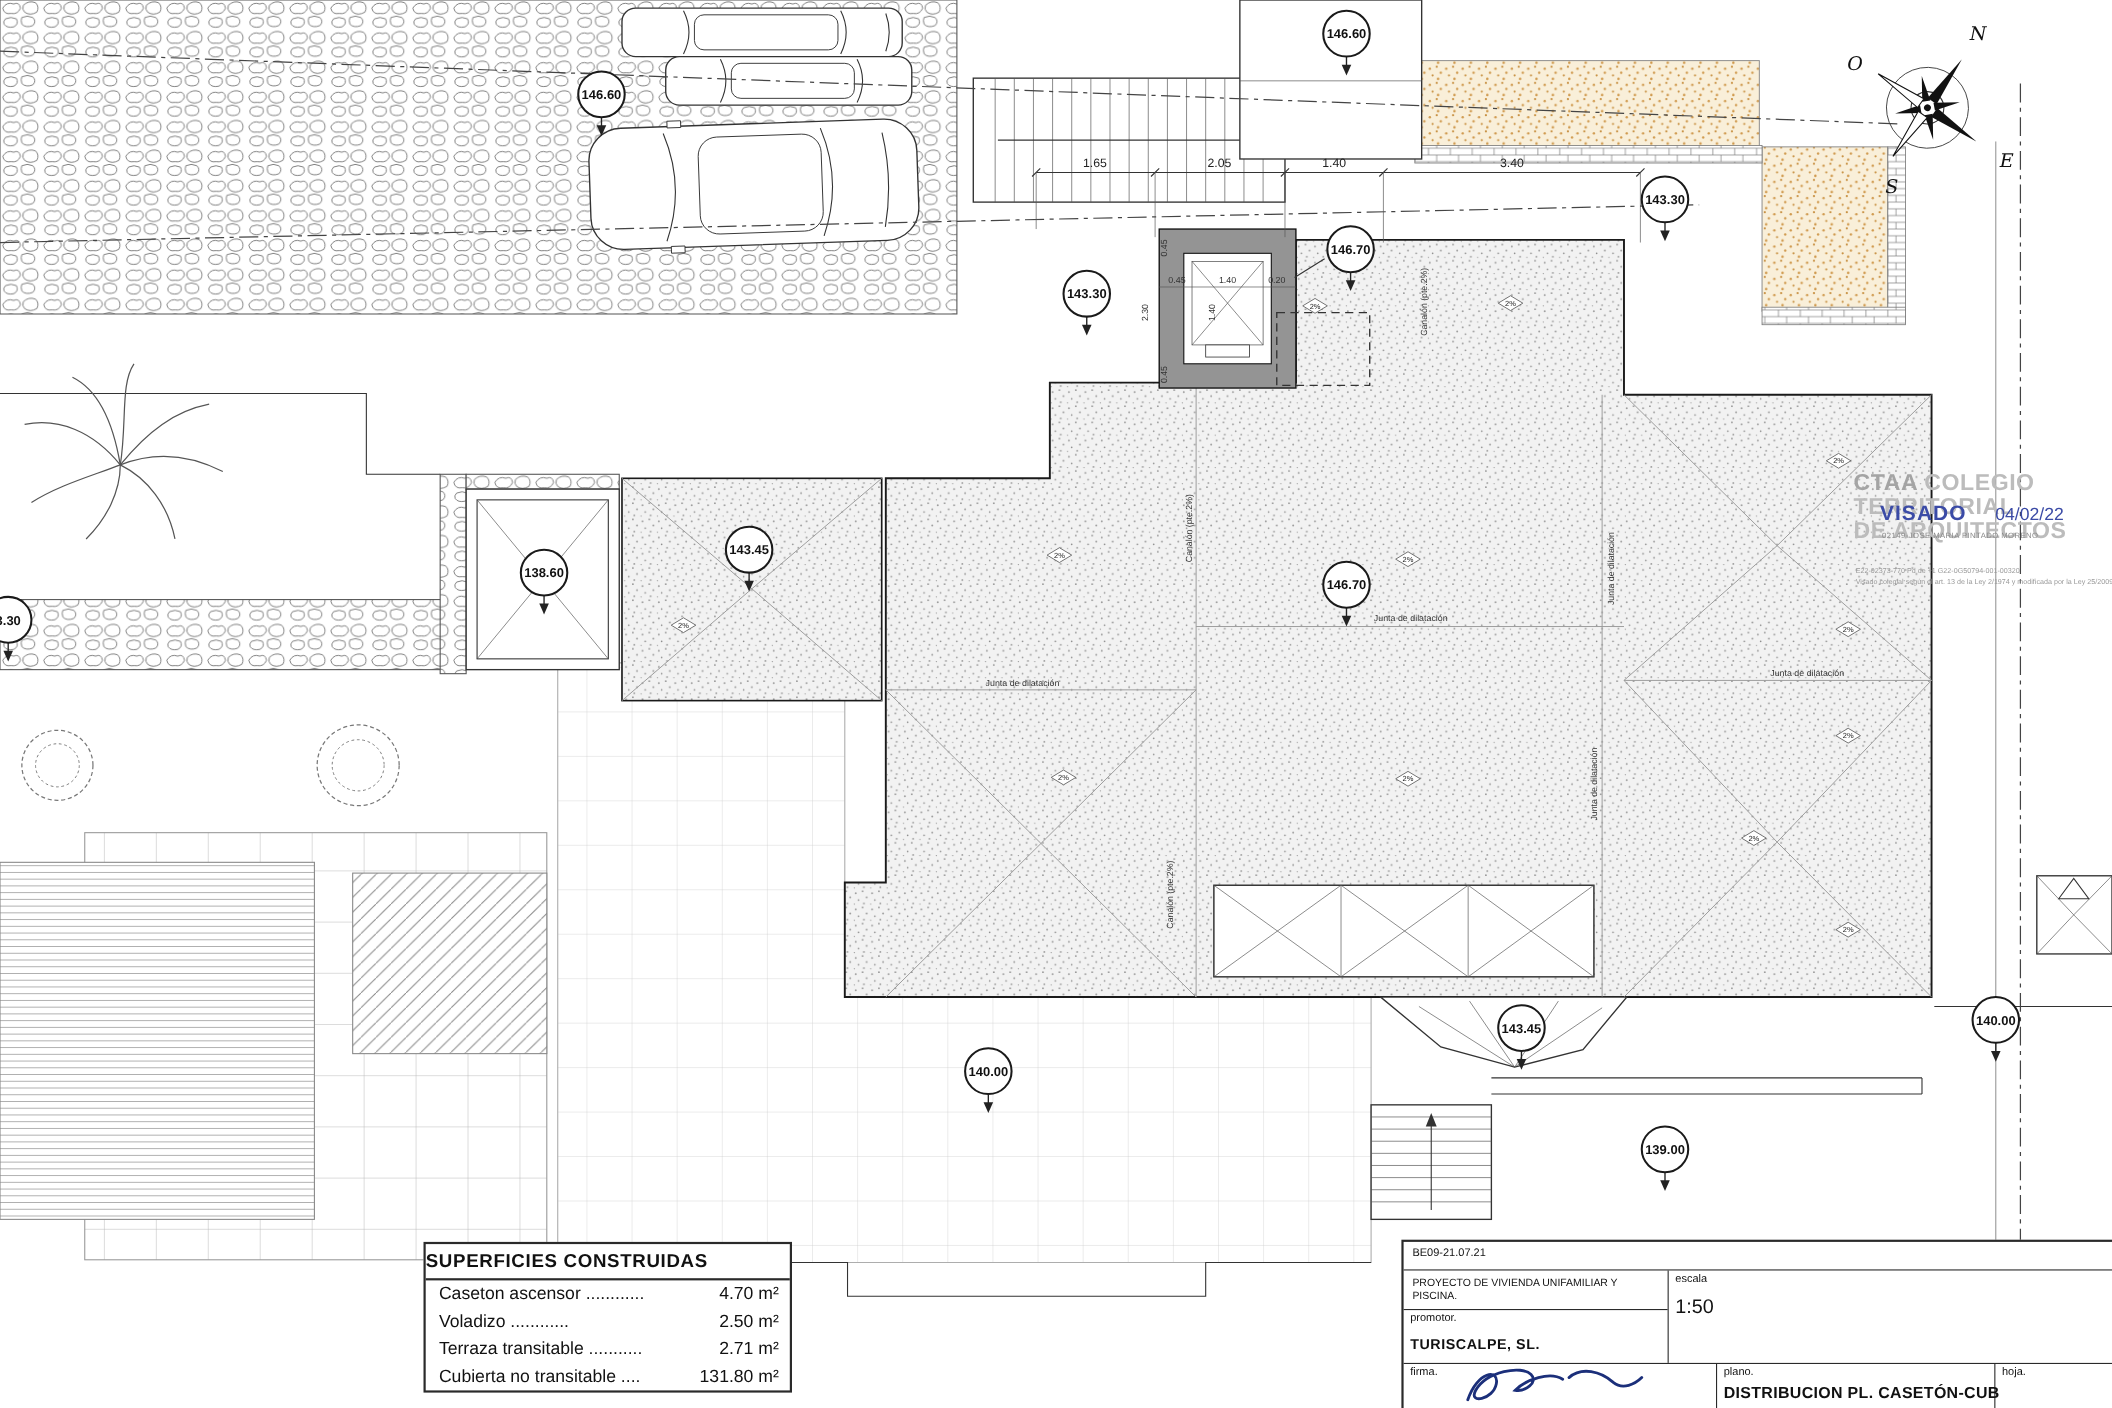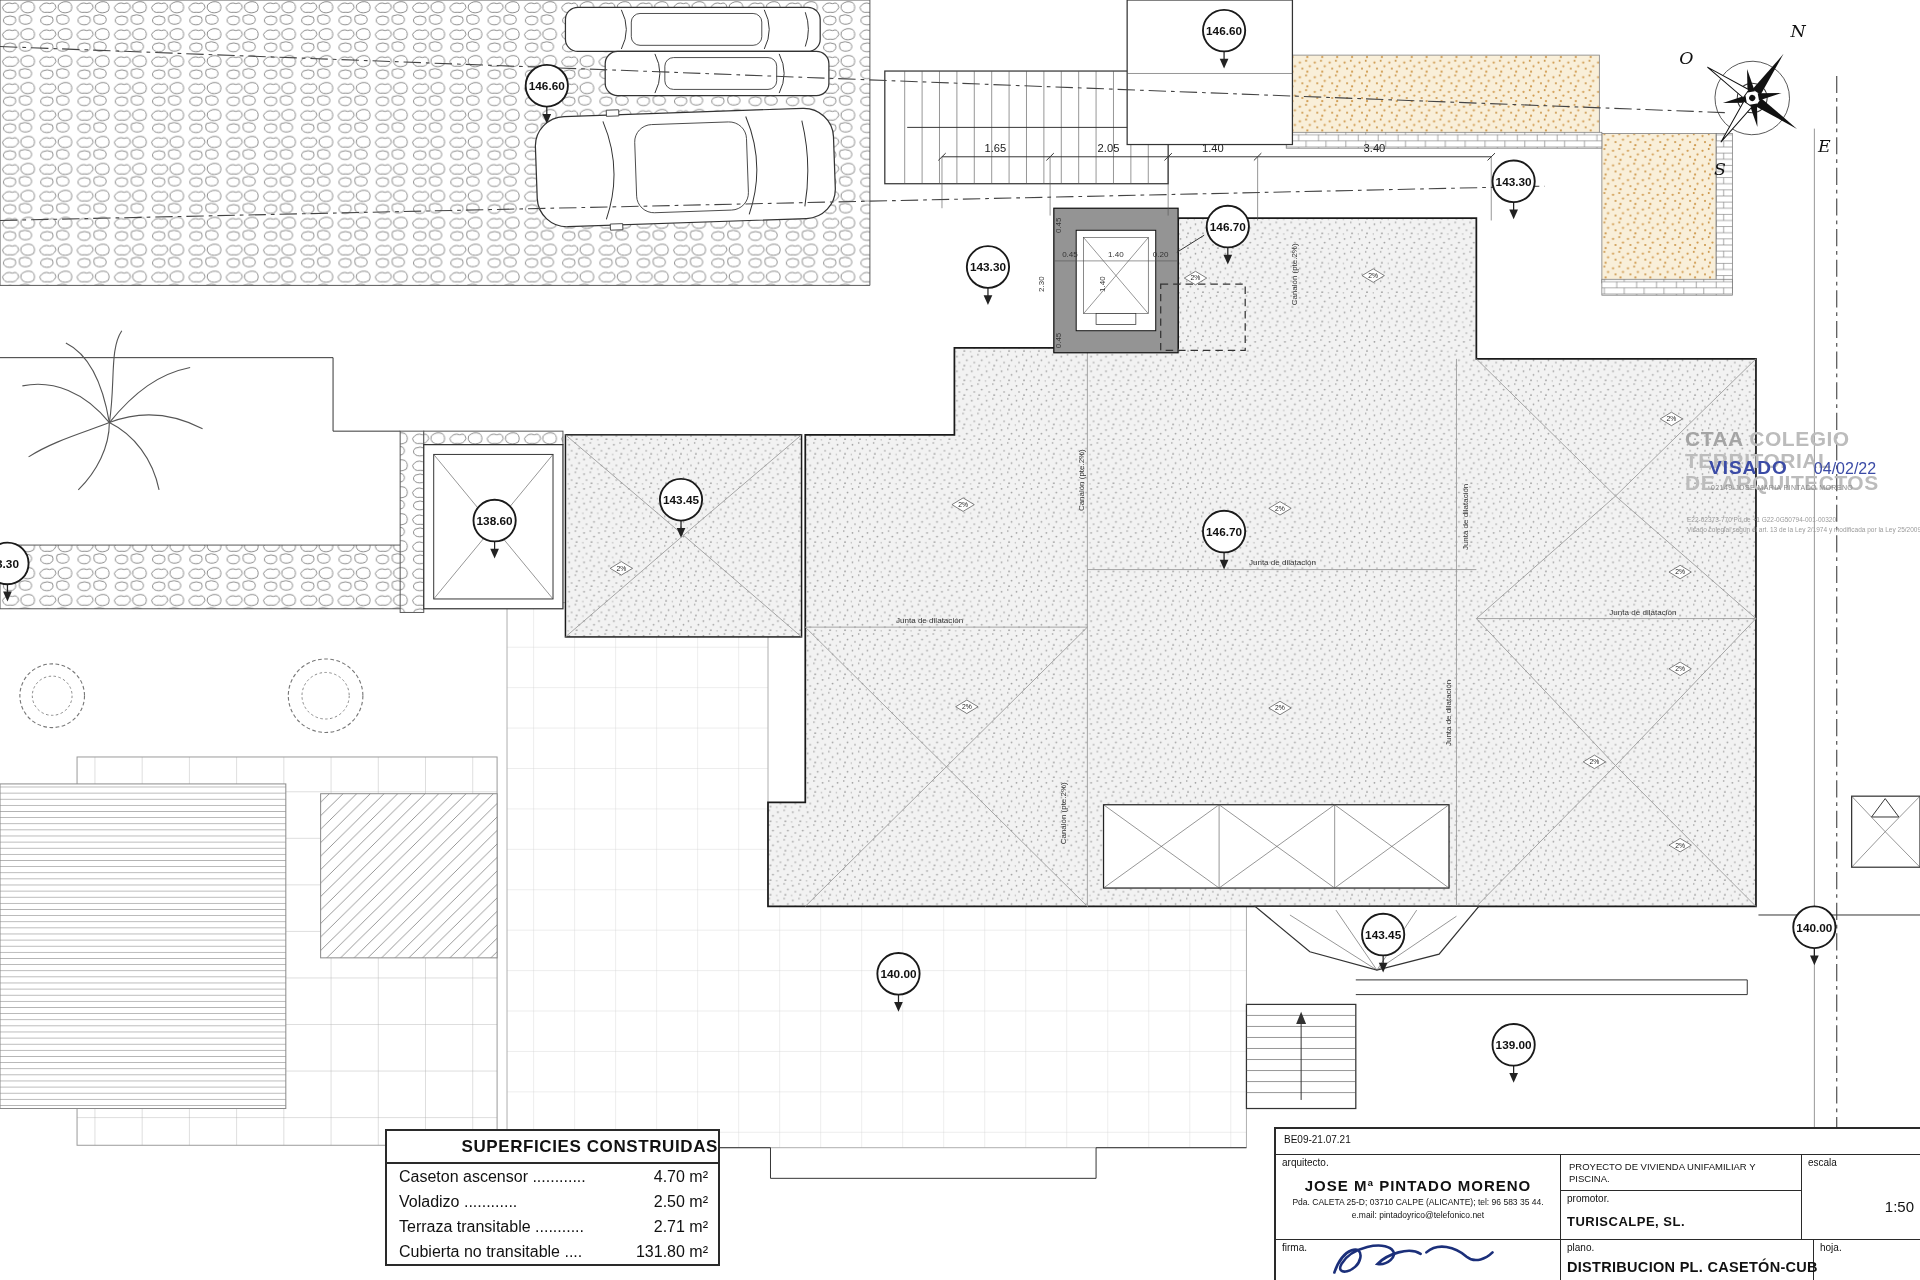--- a/index.html
+++ b/index.html
@@ -17,42 +17,42 @@
   .t-compass{font-size:14px;font-style:italic;font-family:"DejaVu Serif",serif;fill:#111;text-anchor:middle}
   .marker circle{fill:#fff;stroke:#1a1a1a;stroke-width:1.5}
   .thin{stroke:#333;stroke-width:.8;fill:none}
   .vthin{stroke:#555;stroke-width:.5;fill:none}
   .lite{stroke:#999;stroke-width:.7;fill:none}
   .dashdot{stroke:#444;stroke-width:.9;fill:none;stroke-dasharray:14 4 3 4}
 
   
   #areas{position:absolute;left:385px;top:1129px;width:331px;background:#fff;
          border:2px solid #2a2a2a}
-  .ar-title{font-size:17px;font-weight:bold;text-align:right;letter-spacing:.6px;
+  .ar-title{font-size:17px;font-weight:bold;text-align:left;letter-spacing:.6px;
             padding:6px 0 5px 0;border-bottom:2px solid #2a2a2a}
   .ar-row{display:flex;font-size:16px;padding:4px 10px 3px 12px}
   .ar-lbl{flex:1;white-space:nowrap}
   .ar-val{width:100px;text-align:right;white-space:nowrap}
 
   
   #titleblock{position:absolute;left:1274px;top:1127px;width:644px;height:153px;
               background:#fff;border:2px solid #2a2a2a;display:flex;flex-direction:column}
   .tb-header{height:25px;display:flex;border-bottom:1px solid #2a2a2a}
   .tb-htext{width:512px;border-right:1px solid #2a2a2a;font-size:13px;padding:5px 0 0 10px;letter-spacing:.5px}
   .tb-hcode{flex:1;font-size:10px;padding:5px 0 0 8px}
   .tb-mid{height:84px;display:flex;border-bottom:1px solid #2a2a2a}
   .tb-arq{width:272px;border-right:1px solid #2a2a2a;padding:2px 6px}
   .tb-name{font-size:15px;font-weight:bold;text-align:center;margin-top:9px;letter-spacing:1px}
   .tb-addr{font-size:8.5px;text-align:center;margin-top:3px}
   .tb-proj{width:240px;border-right:1px solid #2a2a2a;display:flex;flex-direction:column}
   .tb-desc{font-size:9.5px;padding:6px 4px 5px 8px;border-bottom:1px solid #2a2a2a;line-height:1.25}
   .tb-prom{flex:1;padding:2px 6px}
   .tb-promname{font-size:13px;font-weight:bold;text-align:left;margin-top:10px;letter-spacing:.5px}
   .tb-esc{flex:1;padding:2px 6px}
-  .tb-escval{font-size:15px;text-align:right;margin-top:30px}
+  .tb-escval{font-size:18px;text-align:left;margin-top:10px}
   .tb-bot{flex:1;display:flex}
   .tb-firma{width:272px;border-right:1px solid #2a2a2a;position:relative;padding:2px 6px}
   .sig{position:absolute;left:46px;top:-2px;width:180px;height:46px}
   .tb-plano{width:240px;border-right:1px solid #2a2a2a;padding:2px 6px}
   .tb-planoval{font-size:14.5px;font-weight:bold;text-align:center;margin-top:6px;letter-spacing:.3px;white-space:nowrap}
   .tb-hoja{flex:1;padding:2px 6px}
   .tb-small{font-size:10px}
 
   
   #stamp{position:absolute;left:1685px;top:428px;width:240px;height:118px}
@@ -466,26 +466,20 @@
     <span class="ar-lbl">Cubierta no transitable ....</span>
     <span class="ar-val">131.80 m²</span>
   </div>
 </div>
 
 <div id="titleblock">
   <div class="tb-header">
     <div class="tb-hcode">BE09-21.07.21</div>
   </div>
   <div class="tb-mid">
-    <div class="tb-arq">
-      <div class="tb-small">arquitecto.</div>
-      <div class="tb-name">JOSE Mª PINTADO MORENO</div>
-      <div class="tb-addr">Pda. CALETA 25-D; 03710 CALPE (ALICANTE); tel: 96 583 35 44.</div>
-      <div class="tb-addr">e.mail: pintadoyrico@telefonico.net</div>
-    </div>
     <div class="tb-proj">
       <div class="tb-desc">PROYECTO DE VIVIENDA UNIFAMILIAR Y PISCINA.</div>
       <div class="tb-prom">
         <div class="tb-small">promotor.</div>
         <div class="tb-promname">TURISCALPE, SL.</div>
       </div>
     </div>
     <div class="tb-esc">
       <div class="tb-small">escala</div>
       <div class="tb-escval">1:50</div>

